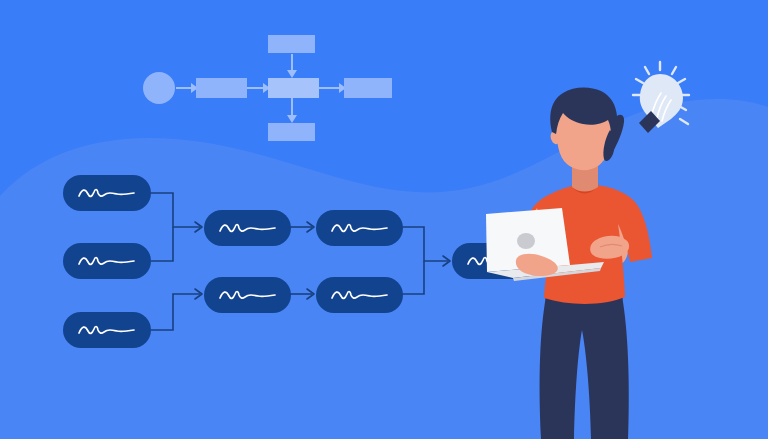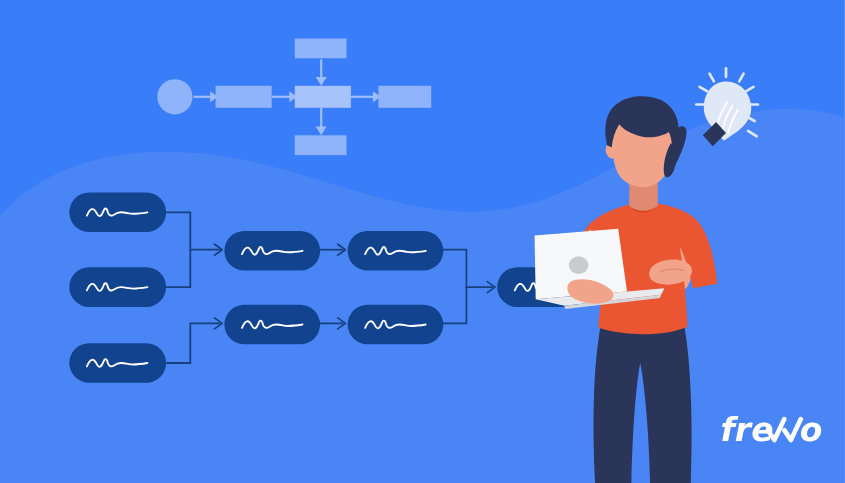--- a/index.html
+++ b/index.html
@@ -183,24 +183,14 @@
         <line x1="689" y1="95" x2="681" y2="95"></line>
         <line x1="686" y1="110" x2="679" y2="106"></line>
         <line x1="688" y1="124" x2="680" y2="119"></line>
       </g>
       <path fill="#dfe8f7" d="M660,74 C673,74 683,85 683,98 C683,108 677,114 671,119 L658,128 L647,115 C642,109 639,103 640,95 C641,83 649,74 660,74 Z"></path>
       <path fill="none" stroke="#ffffff" stroke-width="1.6" stroke-linecap="round" d="M652,114 C654,106 657,99 661,93 M657,118 C659,109 662,102 666,96 M662,121 C664,113 667,106 671,100"></path>
       <path fill="#2b3559" d="M639,123 L651,111 L660,121 L648,133 Z"></path>
     </g>
   </svg>
 
-  <div class="logo-wrap">
-    <svg viewBox="0 0 100 38" width="100" height="38">
-      <text x="0" y="29" font-family="DejaVu Sans, sans-serif" font-size="30" font-style="italic" font-weight="bold" fill="#ffffff">fre</text>
-      <g stroke="#ffffff" stroke-width="4.2" fill="none" stroke-linecap="round" stroke-linejoin="round">
-        <polyline points="43,19 49,28 58,9"></polyline>
-        <polyline points="58,19 64,28 73,9"></polyline>
-      </g>
-      <text x="72" y="29" font-family="DejaVu Sans, sans-serif" font-size="30" font-style="italic" font-weight="bold" fill="#ffffff">o</text>
-    </svg>
-  </div>
 
 </div>
 
 </body></html>

